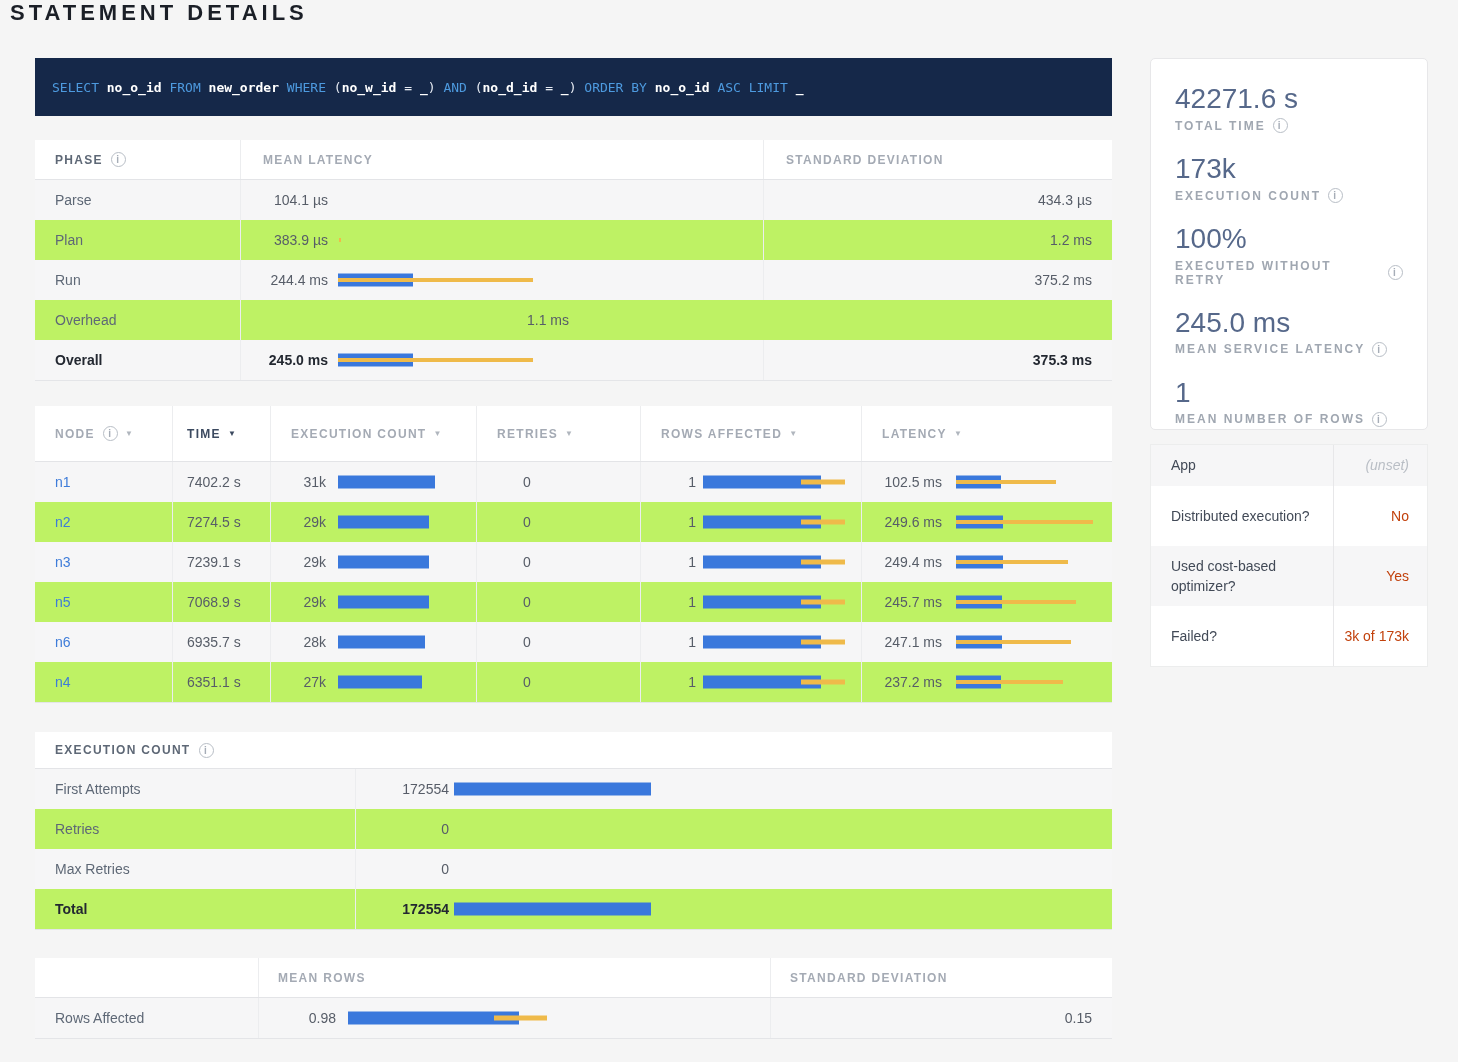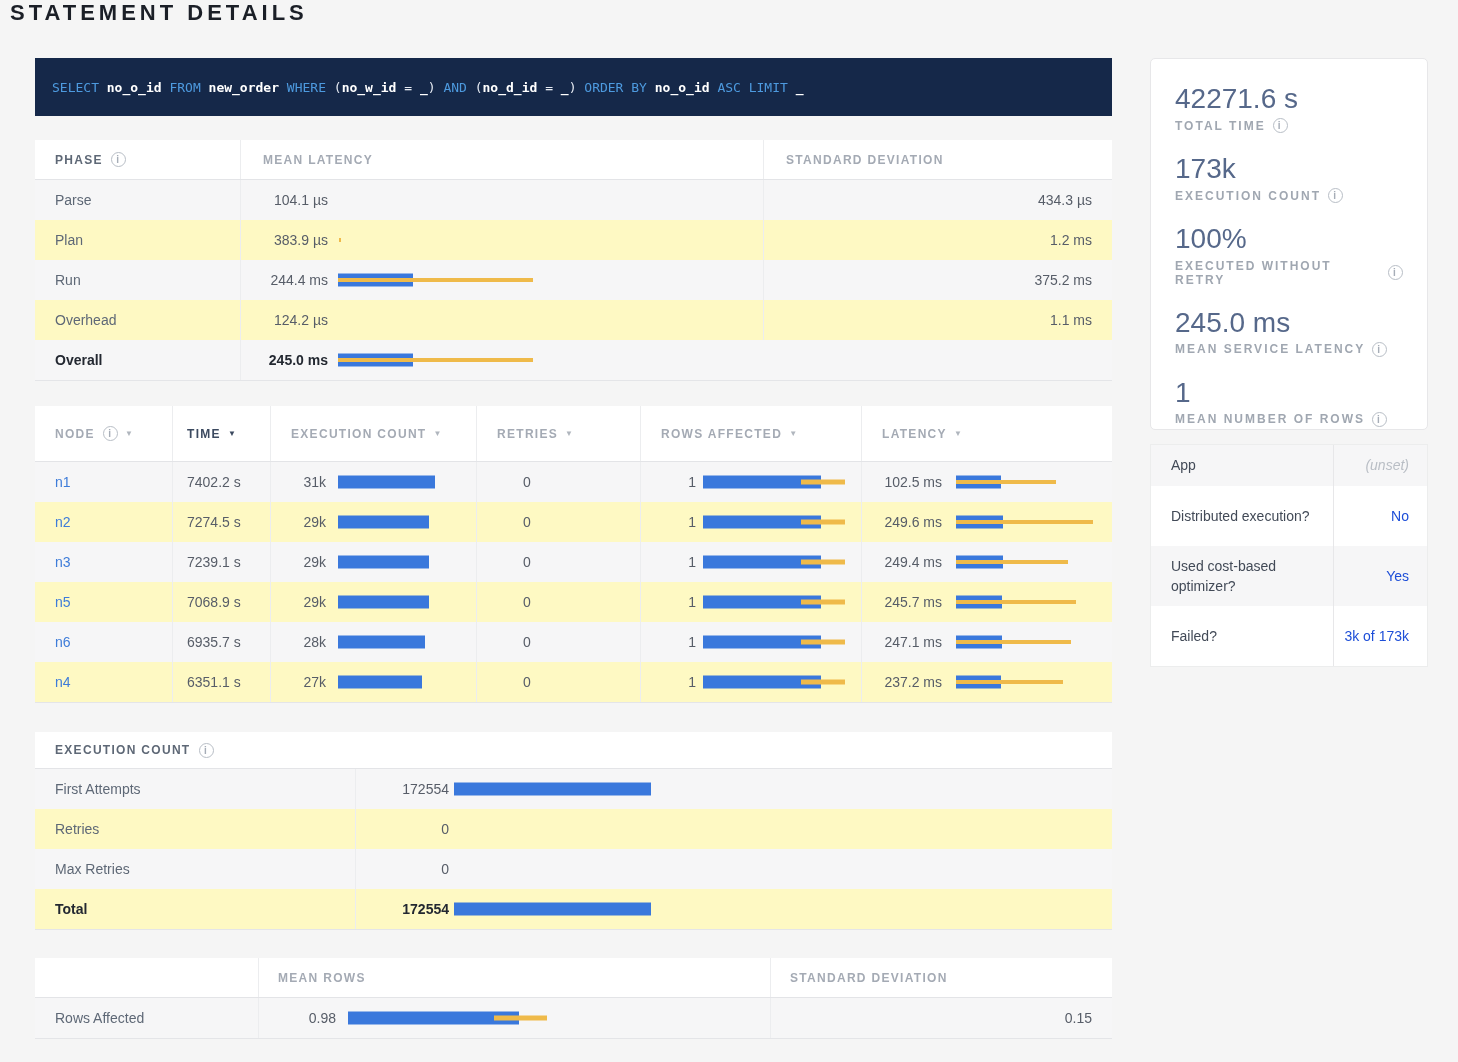--- a/index.html
+++ b/index.html
@@ -22,21 +22,21 @@
     height: 58px; background: #152849; display: flex; align-items: center;
     padding-left: 17px; font-family: "DejaVu Sans Mono", monospace;
     font-size: 13px; white-space: pre;
   }
   .tk-k { color: #4d9adf; }
   .tk-i { color: #ffffff; font-weight: bold; }
   .tk-p { color: #e6ebf3; }
 
   
   .tbl { background: #ffffff; border-bottom: 1px solid #e4e5e8; }
-  .tr { display: flex; align-items: center; height: 40px; background: #fef9c3; }
+  .tr { display: flex; align-items: center; height: 40px; background: #bef264; }
   .tr.alt { background: #f6f6f7; }
   .tr.head {
     background: #ffffff; border-bottom: 1px solid #e3e4e7;
     font-size: 12px; font-weight: bold; letter-spacing: 1.3px; color: #a4aab4;
   }
   .td { height: 100%; display: flex; align-items: center; }
   .td + .td { border-left: 1px solid #ecedef; }
   .label-cell { padding-left: 20px; color: #5e6876; }
   .bold-row .label-cell, .bold-row .val, .bold-row .sd-cell { color: #232831; font-weight: bold; }
   .sd-cell { justify-content: flex-end; padding-right: 20px; color: #575d68; }
@@ -118,21 +118,21 @@
   .details-card { margin-top: 14px; background: #ffffff; border: 1px solid #eceded; }
   .detail-row { display: flex; background: #ffffff; }
   .detail-row.alt { background: #f6f6f7; }
   .detail-label {
     width: 182px; padding: 0 10px 0 20px; display: flex; align-items: center;
     color: #424a57; line-height: 1.45; font-size: 14px;
   }
   .detail-value {
     flex: 1; border-left: 1px solid #e7e7e9; display: flex; align-items: center;
     justify-content: flex-end; text-align: right; padding-right: 18px;
-    color: #1d4ed8; font-size: 14px; line-height: 1.45;
+    color: #c2410c; font-size: 14px; line-height: 1.45;
   }
   .detail-value.unset { color: #b9bec5; font-style: italic; }
   .row-h40 { height: 41px; }
   .row-h60 { height: 60px; }
   .tbl-font { font-size: 14px; }
 </style>
 </head>
 <body>
 
 <h1 class="page-title">STATEMENT DETAILS</h1>
@@ -175,35 +175,32 @@
             <span class="val">244.4 ms</span>
             <span class="bar">
               <div class="bar-blue" style="width: 75px;"></div>
               <div class="bar-yellow" style="left: 0px; width: 195px;"></div>
             </span>
           </div>
         <div class="td c3 sd-cell">375.2 ms</div>
       </div>
       <div class="tr">
         <div class="td c1 label-cell">Overhead</div>
-        <div class="td c2">
-            <span class="val">124.2 µs</span>
-            <span class="bar"></span>
-          </div>
         <div class="td c3 sd-cell">1.1 ms</div>
       </div>
       <div class="tr alt bold-row">
         <div class="td c1 label-cell">Overall</div>
         <div class="td c2">
             <span class="val">245.0 ms</span>
             <span class="bar">
               <div class="bar-blue" style="width: 75px;"></div>
               <div class="bar-yellow" style="left: 0px; width: 195px;"></div>
             </span>
           </div>
+        <div class="td c3 sd-cell">375.3 ms</div>
       </div>
     </div>
 
     <div class="tbl node-tbl tbl-font">
       <div class="tr head">
         <div class="td c1">
           <span>NODE</span>
           <span class="info-icon">i</span>
           <span class="sort-arrow">▼</span>
         </div>

